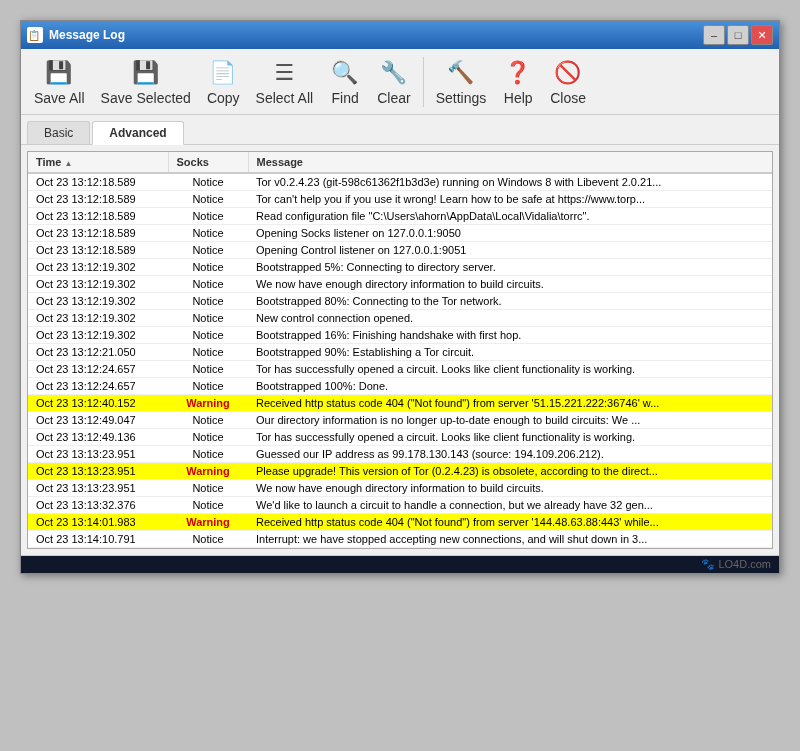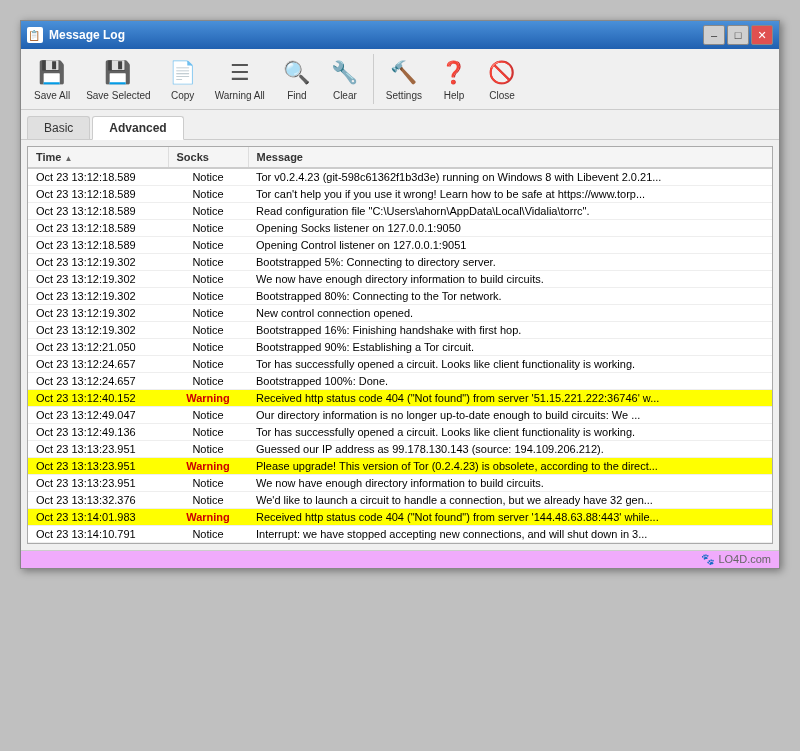--- a/index.html
+++ b/index.html
@@ -84,21 +84,21 @@
     }
     .tool-icon {
       width: 32px;
       height: 32px;
       display: flex;
       align-items: center;
       justify-content: center;
       font-size: 20px;
     }
     .tool-label {
-      font-size: 10px;
+      font-size: 14px;
       color: #333;
       margin-top: 1px;
     }
     .toolbar-sep {
       width: 1px;
       height: 50px;
       background: #ccc;
       margin: 0 3px;
     }
     .tabs-bar {
@@ -159,21 +159,21 @@
       white-space: nowrap;
       overflow: hidden;
       text-overflow: ellipsis;
     }
     .col-time { width: 140px; }
     .col-type { width: 80px; text-align: center; }
     .col-msg { max-width: 460px; }
     .type-notice { color: #000; }
     .type-warning { color: #cc0000; font-weight: bold; }
     .status-bar {
-      background: #f0abfc;
+      background: #0f172a;
       border-top: 1px solid #ccc;
       padding: 2px 8px;
       font-size: 11px;
       color: #666;
       display: flex;
       justify-content: flex-end;
     }
     
     .icon-save { color: #2060b0; font-size: 22px; }
     .icon-save2 { color: #2060b0; font-size: 22px; }
@@ -209,21 +209,21 @@
     <div class="tool-btn">
       <div class="tool-icon icon-save2">💾</div>
       <span class="tool-label">Save Selected</span>
     </div>
     <div class="tool-btn">
       <div class="tool-icon icon-copy">📄</div>
       <span class="tool-label">Copy</span>
     </div>
     <div class="tool-btn">
       <div class="tool-icon icon-select">☰</div>
-      <span class="tool-label">Warning All</span>
+      <span class="tool-label">Select All</span>
     </div>
     <div class="tool-btn">
       <div class="tool-icon icon-find">🔍</div>
       <span class="tool-label">Find</span>
     </div>
     <div class="tool-btn">
       <div class="tool-icon icon-clear">🔧</div>
       <span class="tool-label">Clear</span>
     </div>
     <div class="toolbar-sep"></div>

